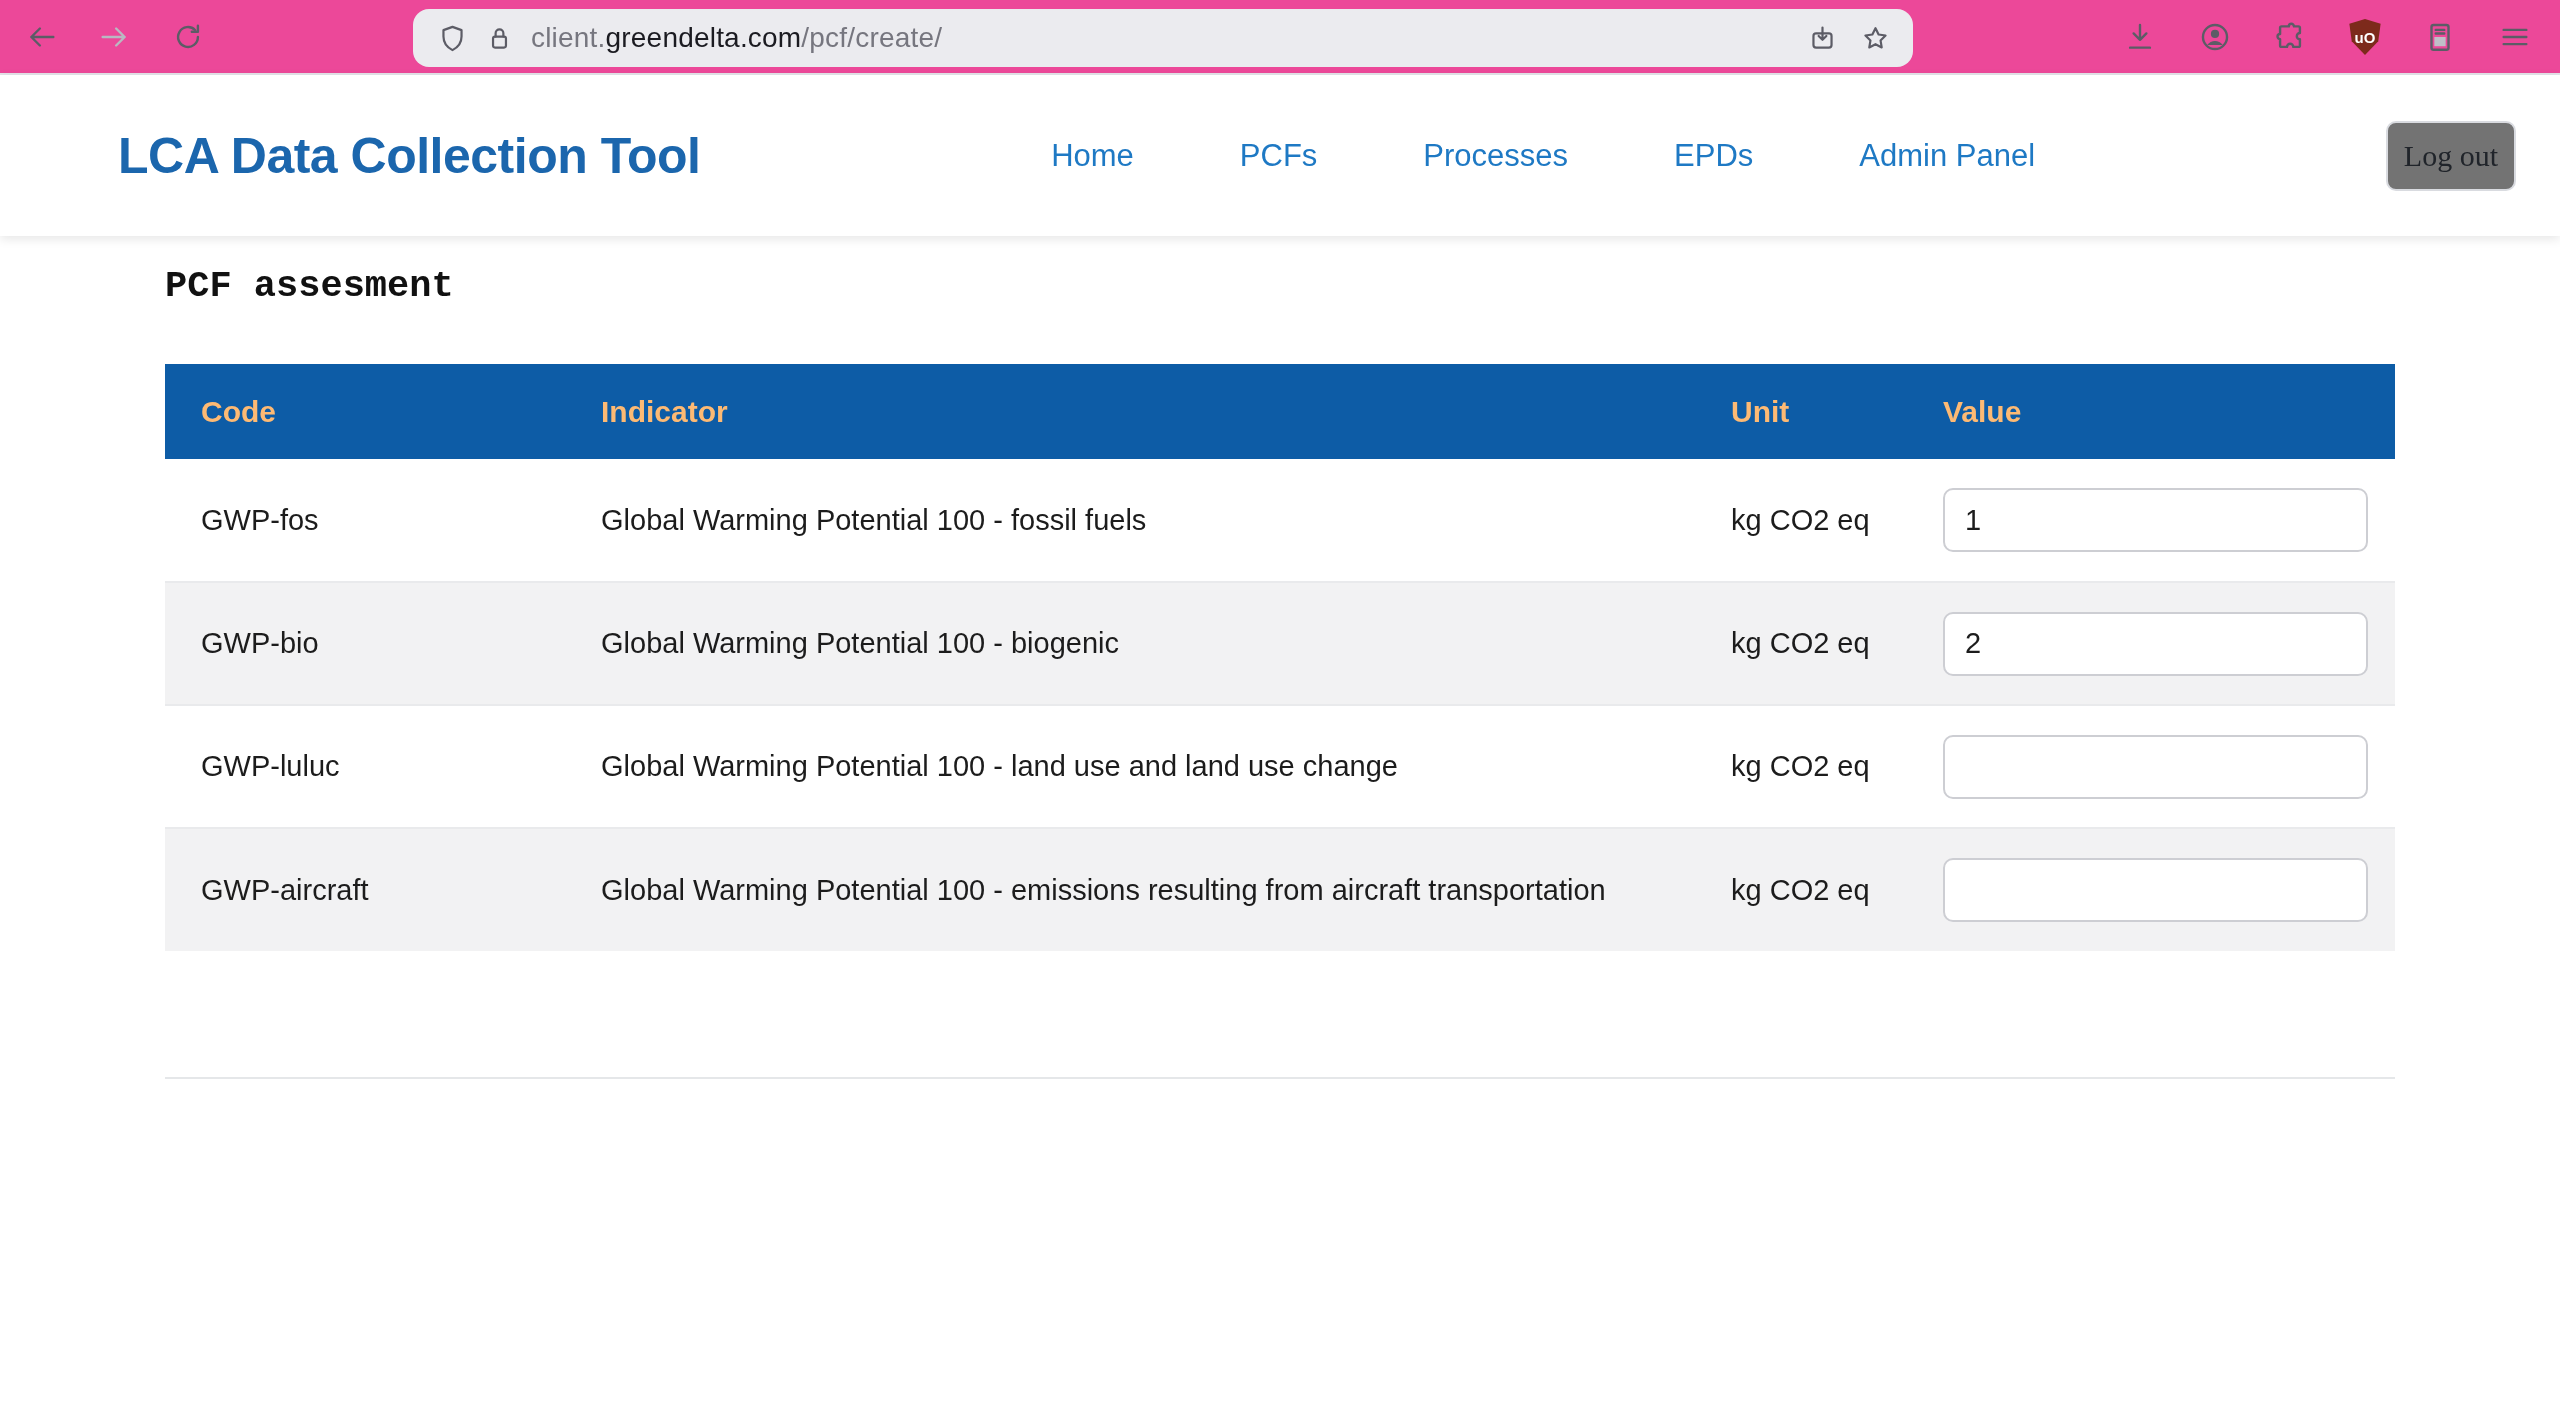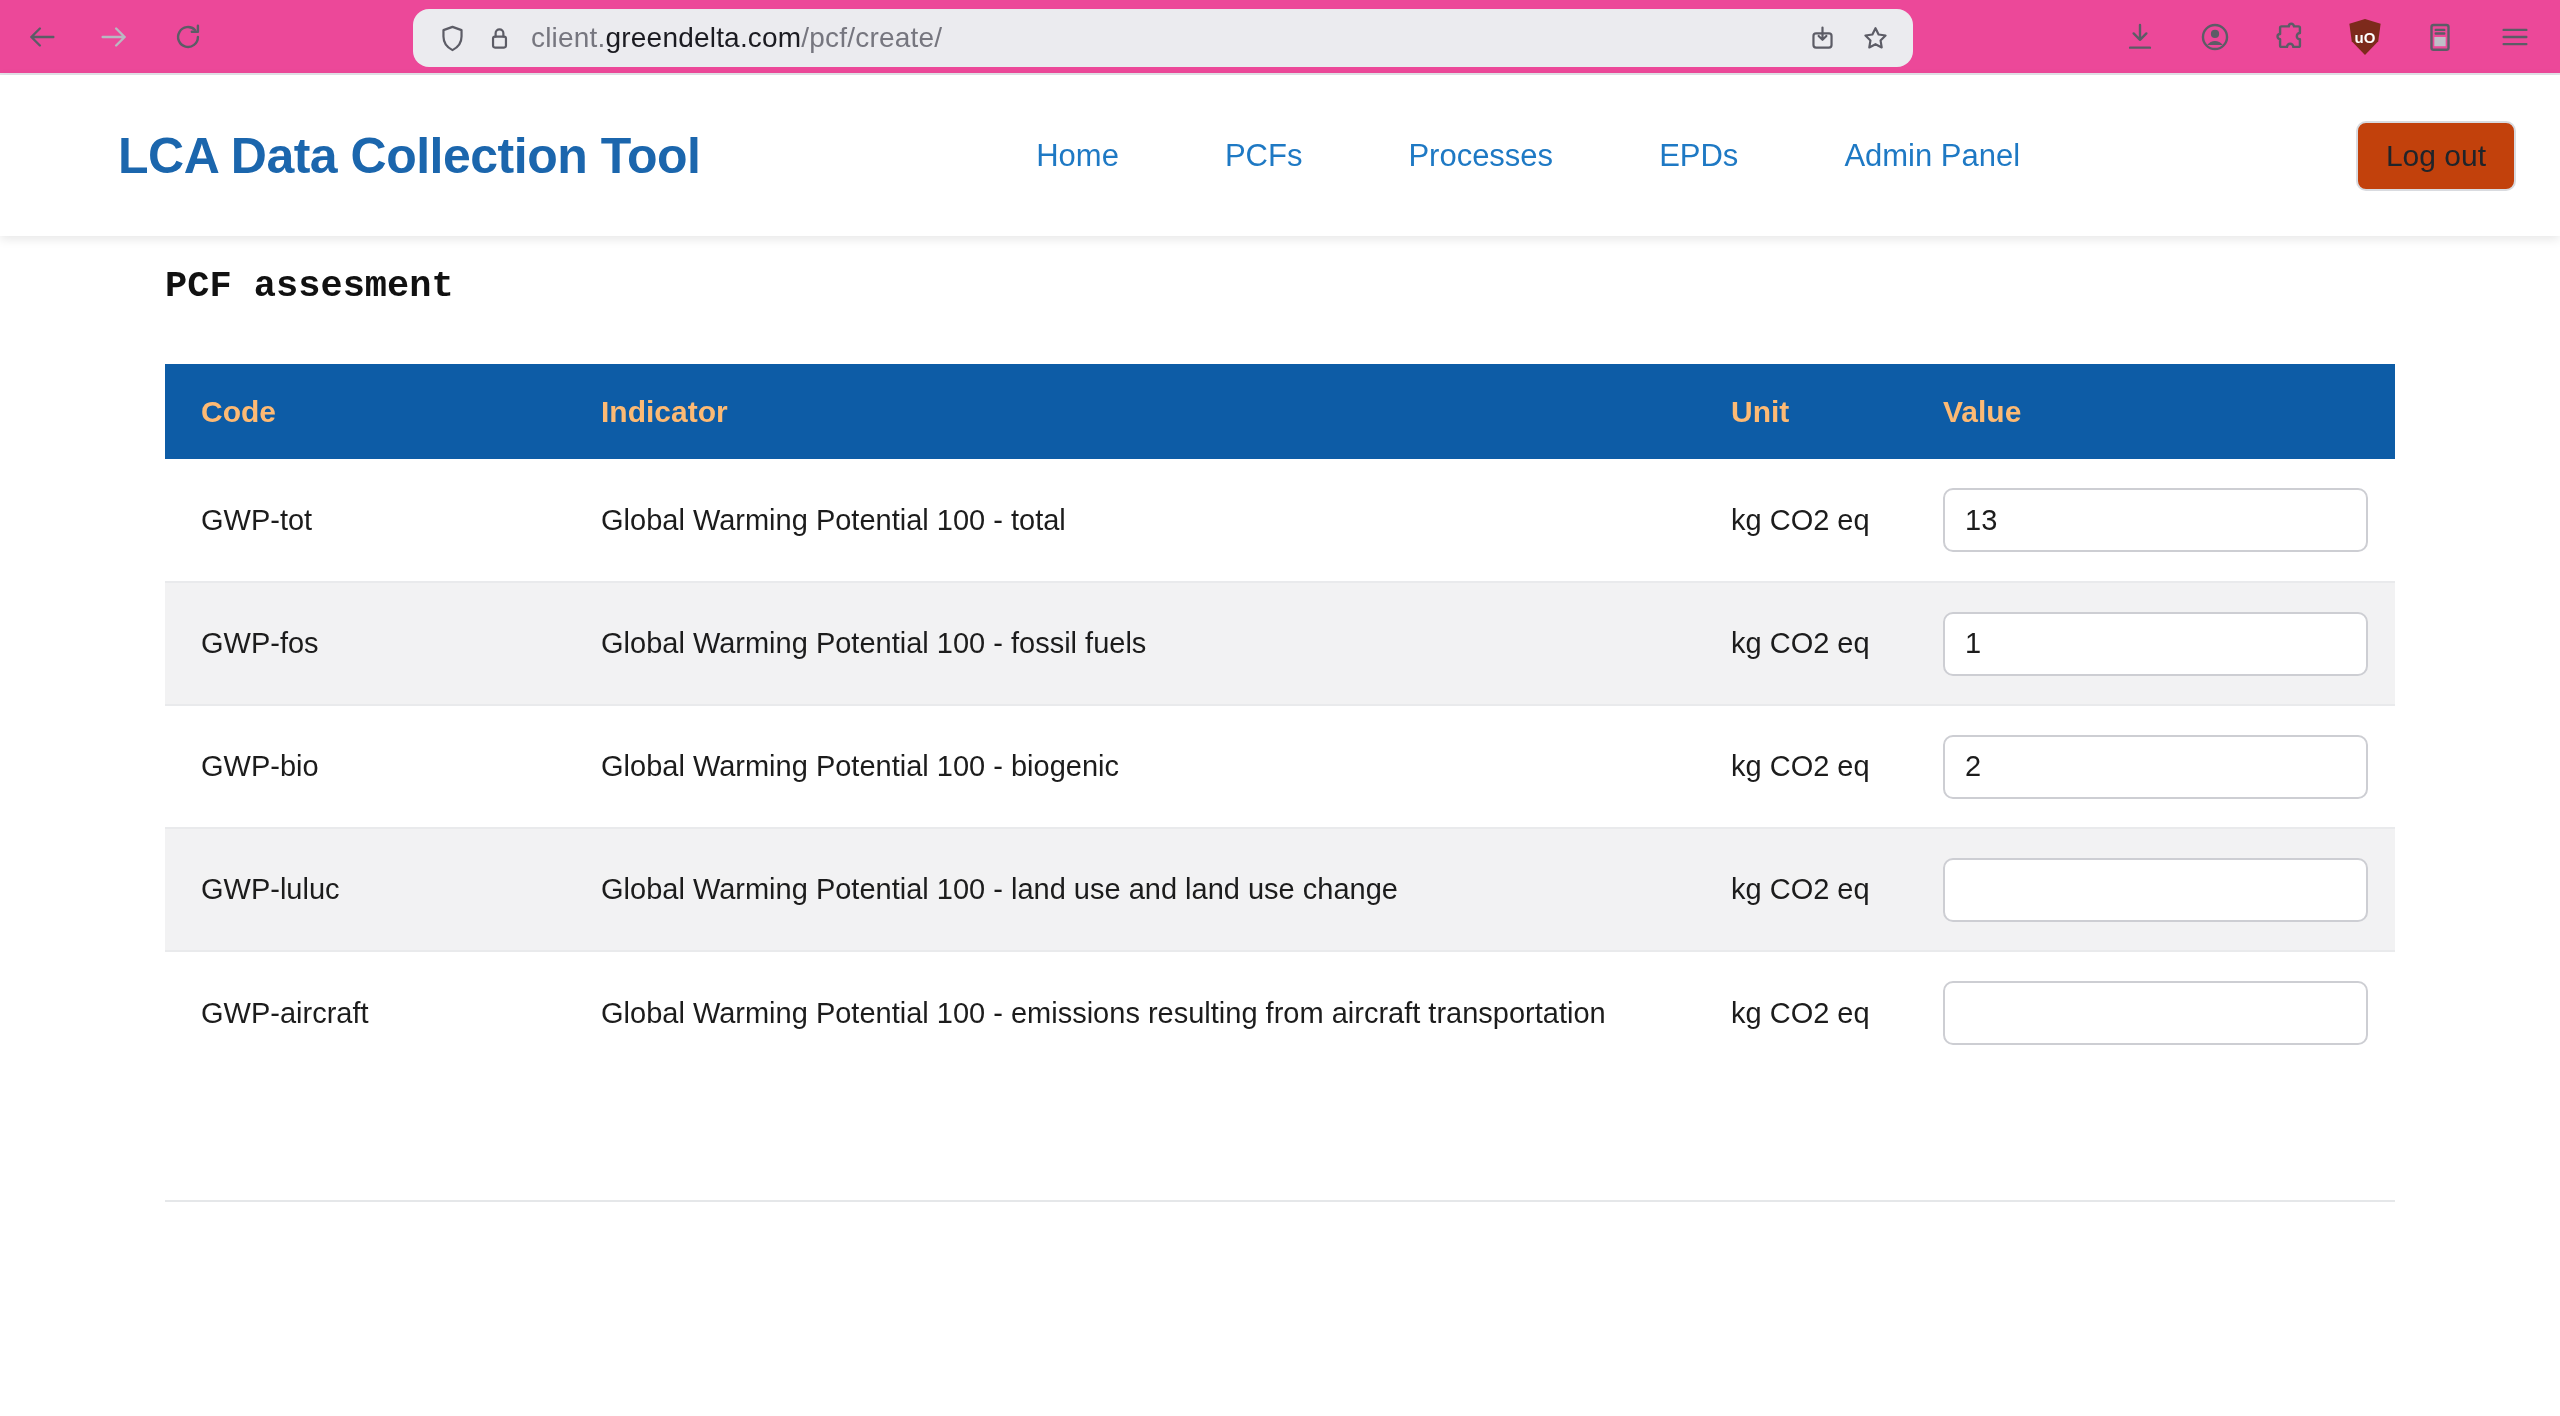--- a/index.html
+++ b/index.html
@@ -82,27 +82,27 @@
     white-space:nowrap;
   }
   .topnav { display:flex; gap:106px; align-items:center; }
   .nav-link {
     font-size:31px;
     color:var(--nav-link-blue,#1e79c4);
     text-decoration:none;
     white-space:nowrap;
   }
   .logout-btn {
-    background:#c2410c;
+    background:#737373;
     border:2px solid #d9dbe0;
     border-radius:10px;
     font-size:30px;
     color:#20242a;
-    padding:16px 28px;
-    font-family:Liberation Sans, sans-serif;
+    padding:16px 16px;
+    font-family:Liberation Serif, serif;
   }
 
   
   .content { padding:0 165px; }
   .page-title {
     margin:28px 0 0 0;
     font-size:37px; line-height:44px;
     font-weight:700;
     color:#111111;
     font-family:Liberation Mono, monospace;
@@ -255,28 +255,20 @@
     <thead>
       <tr>
         <th>Code</th>
         <th>Indicator</th>
         <th>Unit</th>
         <th>Value</th>
       </tr>
     </thead>
     <tbody>
 
-        <tr>
-          <td>GWP-tot</td>
-          <td>Global Warming Potential 100 - total</td>
-          <td>kg CO2 eq</td>
-          <td>
-            <input class="value-input" type="text" value="13" style="">
-          </td>
-        </tr>
 
         <tr>
           <td>GWP-fos</td>
           <td>Global Warming Potential 100 - fossil fuels</td>
           <td>kg CO2 eq</td>
           <td>
             <input class="value-input" type="text" value="1" style="">
           </td>
         </tr>
 

